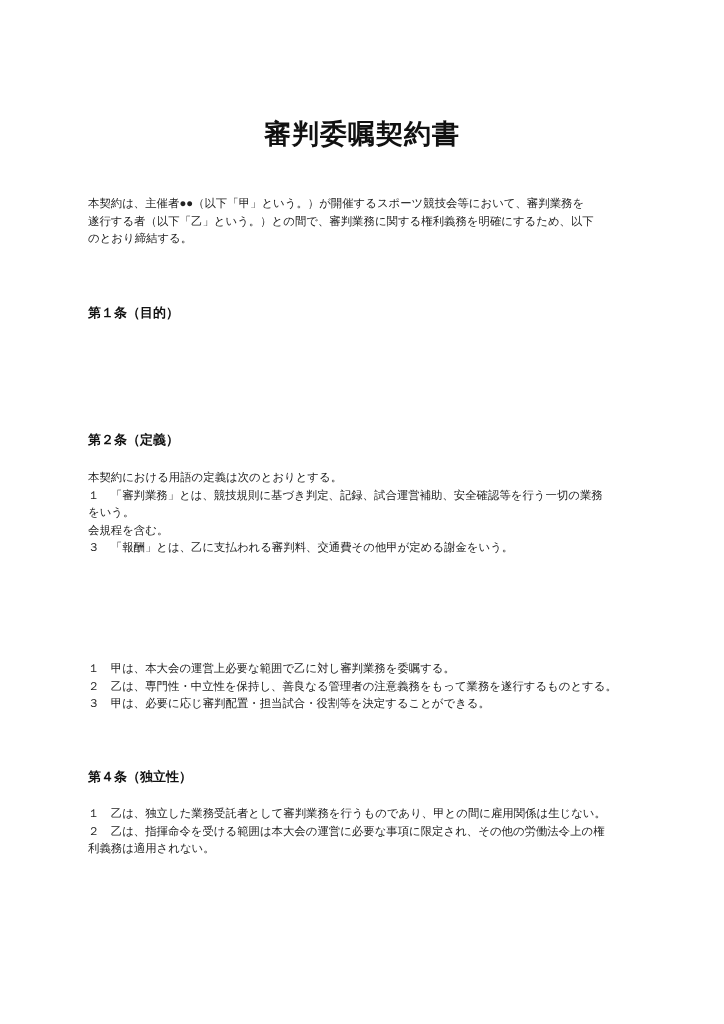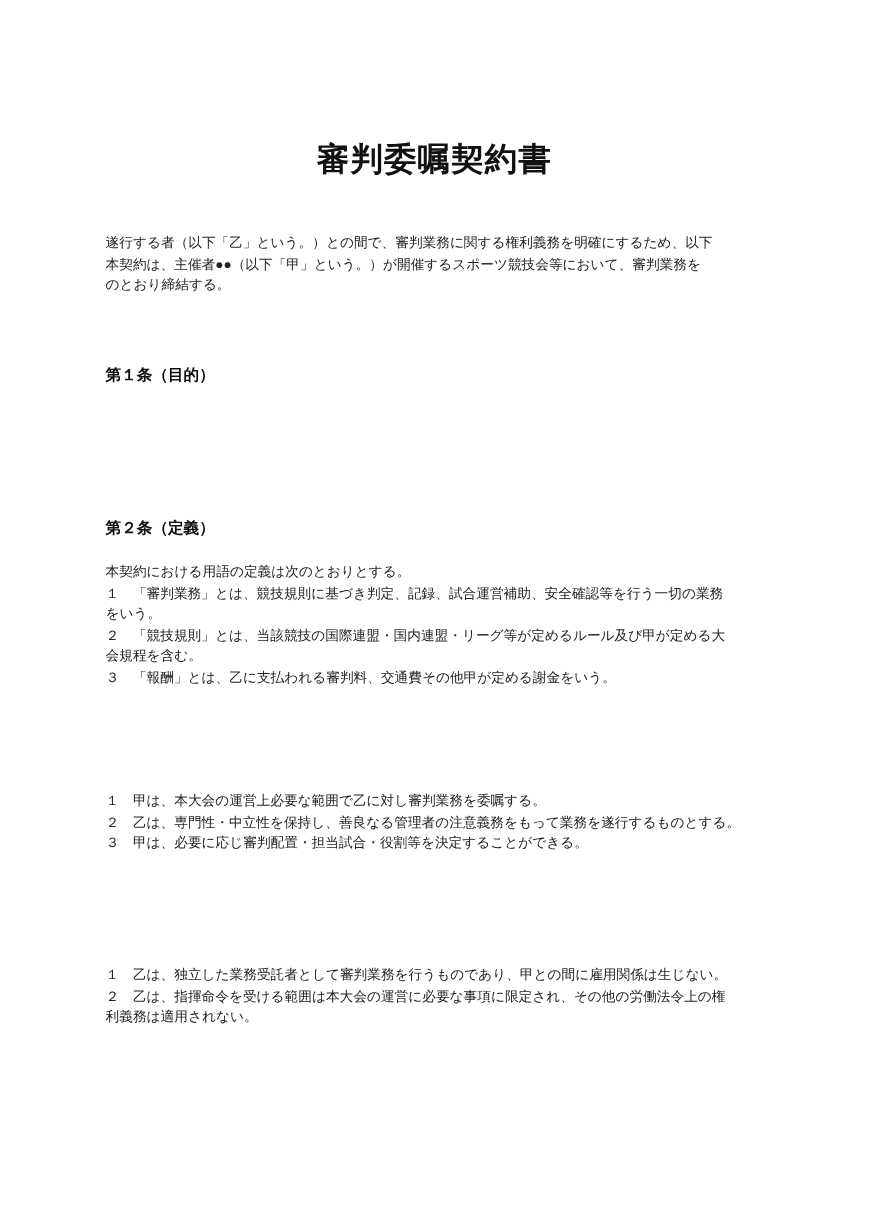--- a/index.html
+++ b/index.html
@@ -70,42 +70,42 @@
     .p4 { top: 806px; }
   </style>
 </head>
 <body>
 
 <div class="page">
 
   <h1 class="doc-title">審判委嘱契約書</h1>
 
   <div class="para intro">
+    <span class="line">本契約は、主催者●●（以下「甲」という。）が開催するスポーツ競技会等において、審判業務を</span>
     <span class="line">遂行する者（以下「乙」という。）との間で、審判業務に関する権利義務を明確にするため、以下</span>
-    <span class="line">本契約は、主催者●●（以下「甲」という。）が開催するスポーツ競技会等において、審判業務を</span>
     <span class="line">のとおり締結する。</span>
   </div>
 
   <h2 class="heading h1">第１条（目的）</h2>
 
   <h2 class="heading h2">第２条（定義）</h2>
   <div class="para p2">
     <span class="line">本契約における用語の定義は次のとおりとする。</span>
     <span class="line">１　「審判業務」とは、競技規則に基づき判定、記録、試合運営補助、安全確認等を行う一切の業務</span>
     <span class="line">をいう。</span>
-    <span class="line">２　「競技規則」とは、当該競技の国際連盟・国内連盟・リーグ等が定めるルール及び甲が定める大</span>
     <span class="line">会規程を含む。</span>
     <span class="line">３　「報酬」とは、乙に支払われる審判料、交通費その他甲が定める謝金をいう。</span>
   </div>
 
   <div class="para p3">
     <span class="line">１　甲は、本大会の運営上必要な範囲で乙に対し審判業務を委嘱する。</span>
     <span class="line">２　乙は、専門性・中立性を保持し、善良なる管理者の注意義務をもって業務を遂行するものとする。</span>
     <span class="line">３　甲は、必要に応じ審判配置・担当試合・役割等を決定することができる。</span>
   </div>
 
+  <h2 class="heading h4">第４条（独立性）</h2>
   <div class="para p4">
     <span class="line">１　乙は、独立した業務受託者として審判業務を行うものであり、甲との間に雇用関係は生じない。</span>
     <span class="line">２　乙は、指揮命令を受ける範囲は本大会の運営に必要な事項に限定され、その他の労働法令上の権</span>
     <span class="line">利義務は適用されない。</span>
   </div>
 
 </div>
 
 </body></html>

